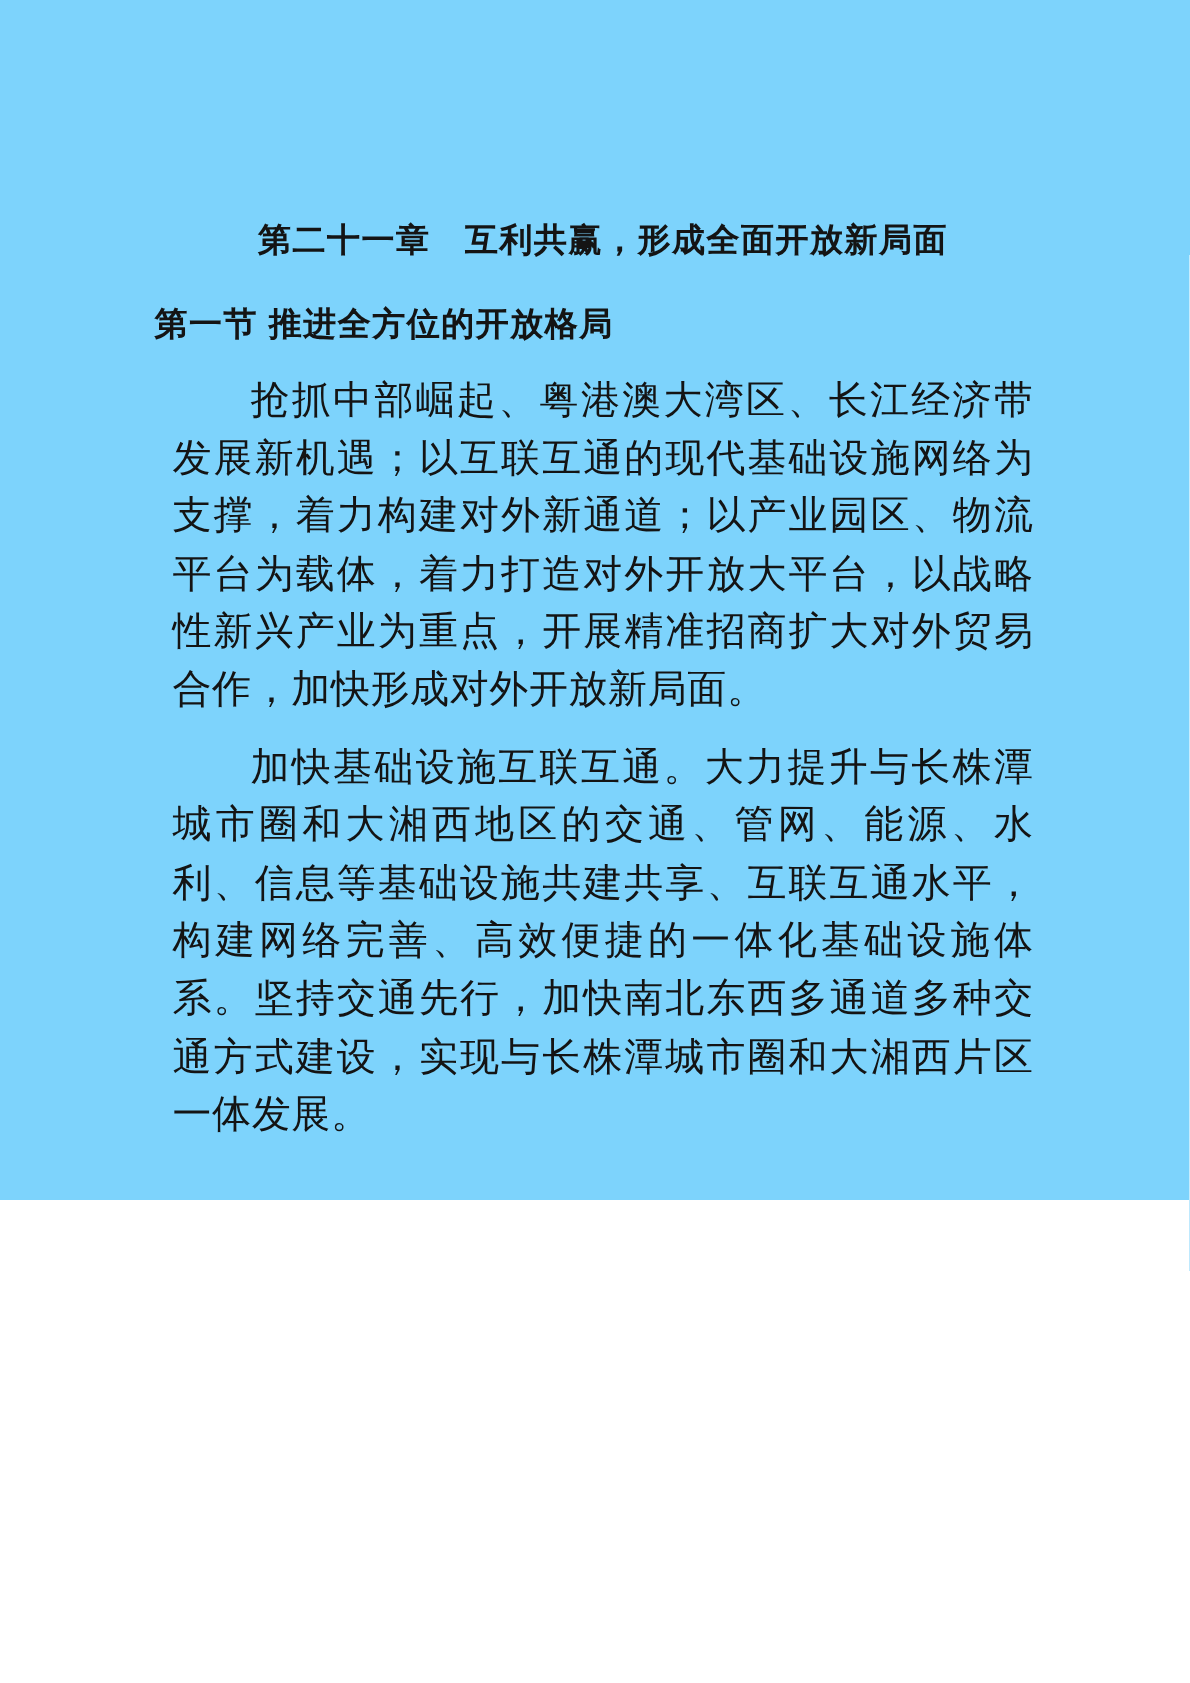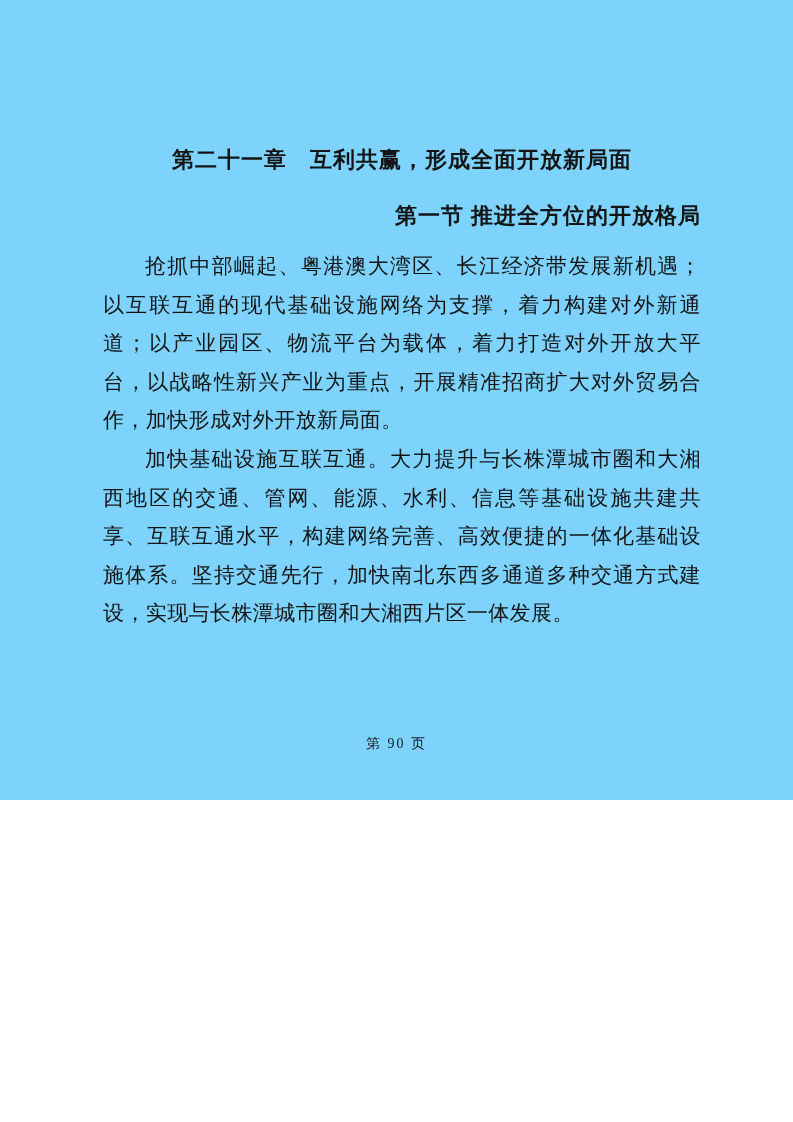--- a/index.html
+++ b/index.html
@@ -26,30 +26,30 @@
     margin: 0 0 26px 0;
     text-align: center;
     font-size: 22px;
     font-weight: 600;
     letter-spacing: 1px;
     font-family: "Liberation Serif", "DejaVu Serif", serif;
     white-space: nowrap;
   }
   .section-title {
     margin: 0 0 16px 0;
-    text-align: right;
+    text-align: left;
     font-size: 22px;
     font-weight: 700;
     letter-spacing: 1px;
     font-family: "Liberation Sans", "DejaVu Sans", sans-serif;
     white-space: nowrap;
   }
   .body-text p {
-    margin: 0;
-    font-size: 21px;
+    margin: 12px;
+    font-size: 26px;
     line-height: 38.6px;
     text-align: justify;
     text-indent: 2em;
     letter-spacing: 0.4px;
   }
   .body-text p .lead {
     font-weight: 400;
     font-family: "Liberation Sans", "DejaVu Sans", sans-serif;
   }
   .footer {
@@ -75,14 +75,13 @@
 
     <div class="body-text">
       <p><span class="lead"></span><span>抢抓中部崛起、粤港澳大湾区、长江经济带发展新机遇；以互联互通的现代基础设施网络为支撑，着力构建对外新通道；以产业园区、物流平台为载体，着力打造对外开放大平台，以战略性新兴产业为重点，开展精准招商扩大对外贸易合作，加快形成对外开放新局面。</span></p>
 
       <p><span class="lead">加快基础设施互联互通。</span><span>大力提升与长株潭城市圈和大湘西地区的交通、管网、能源、水利、信息等基础设施共建共享、互联互通水平，构建网络完善、高效便捷的一体化基础设施体系。坚持交通先行，加快南北东西多通道多种交通方式建设，实现与长株潭城市圈和大湘西片区一体发展。</span></p>
 
 
     </div>
   </div>
 
-  <div class="footer">第 90 页</div>
 </div>
 
 </body></html>

